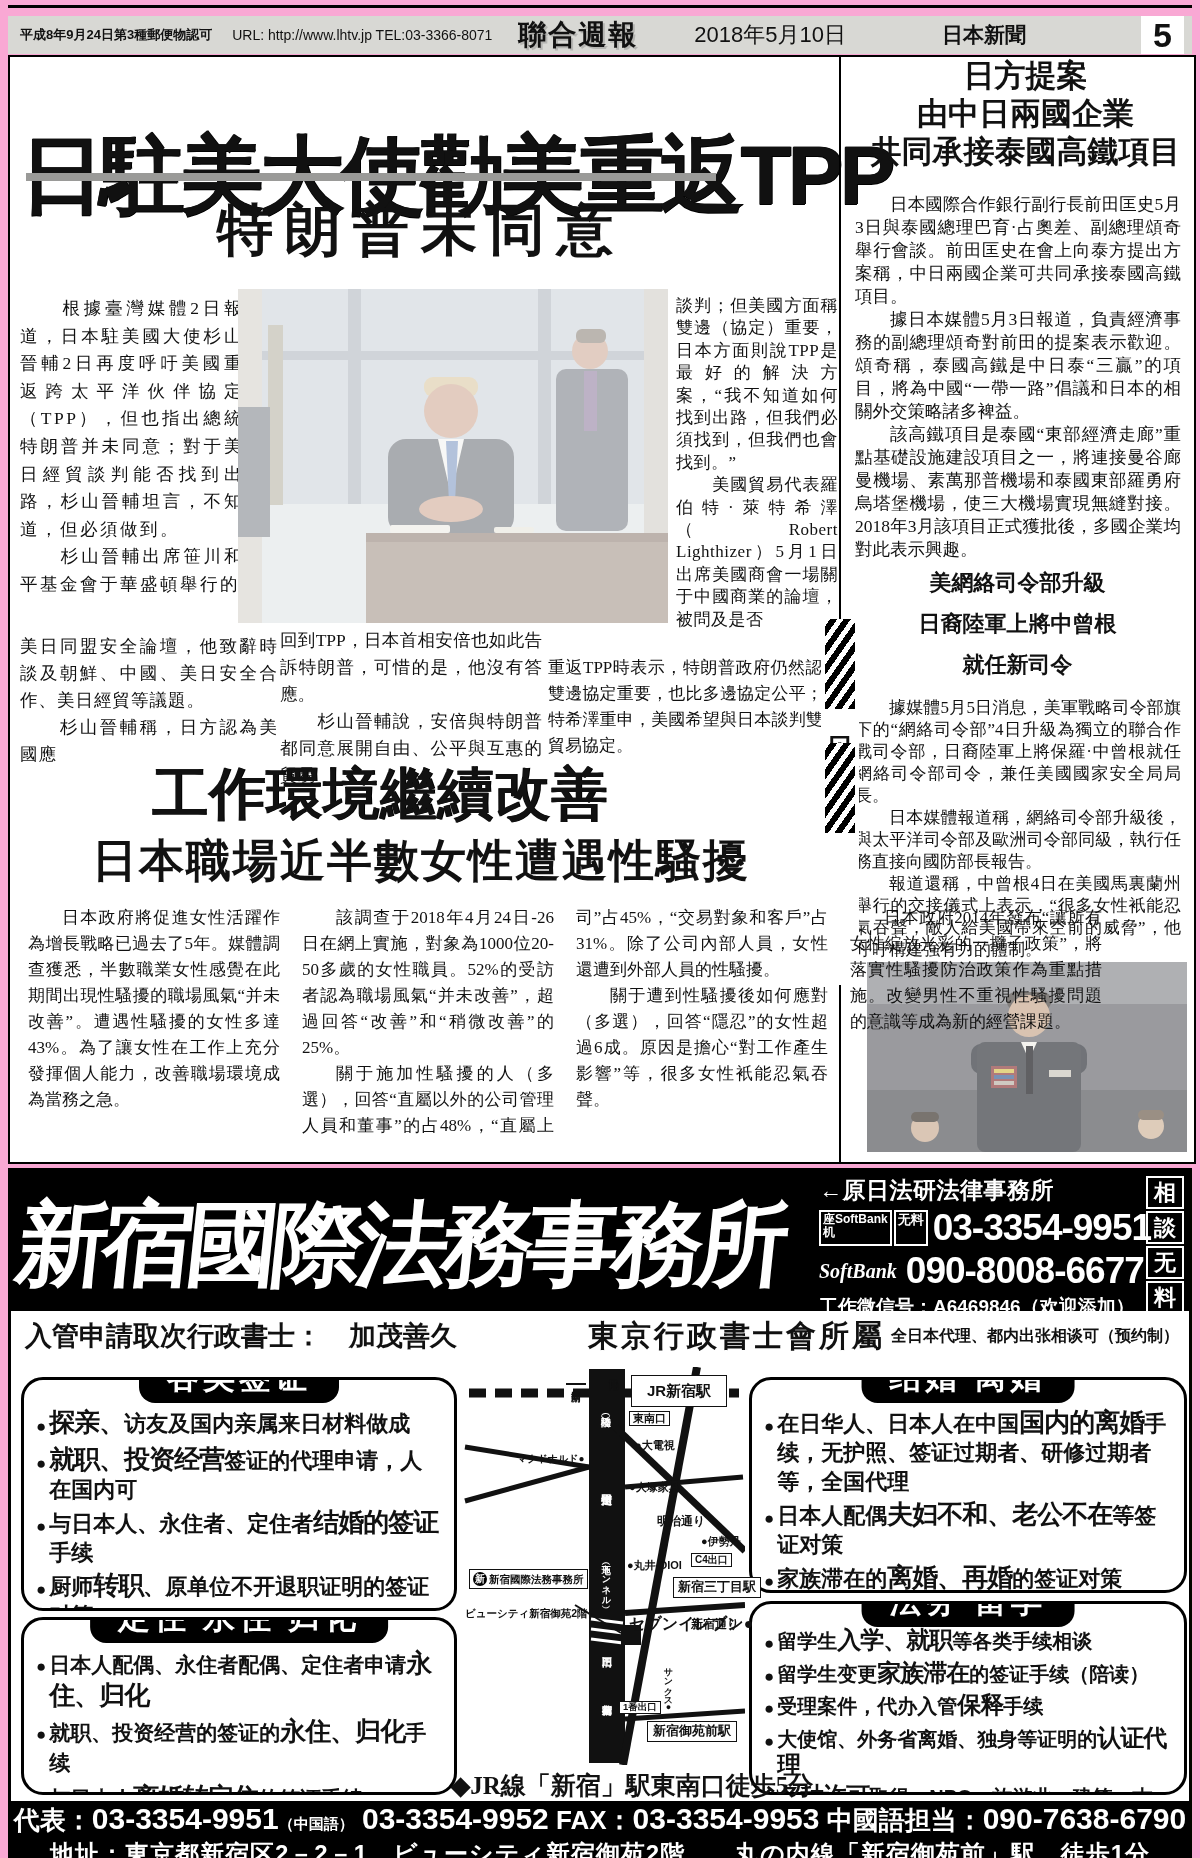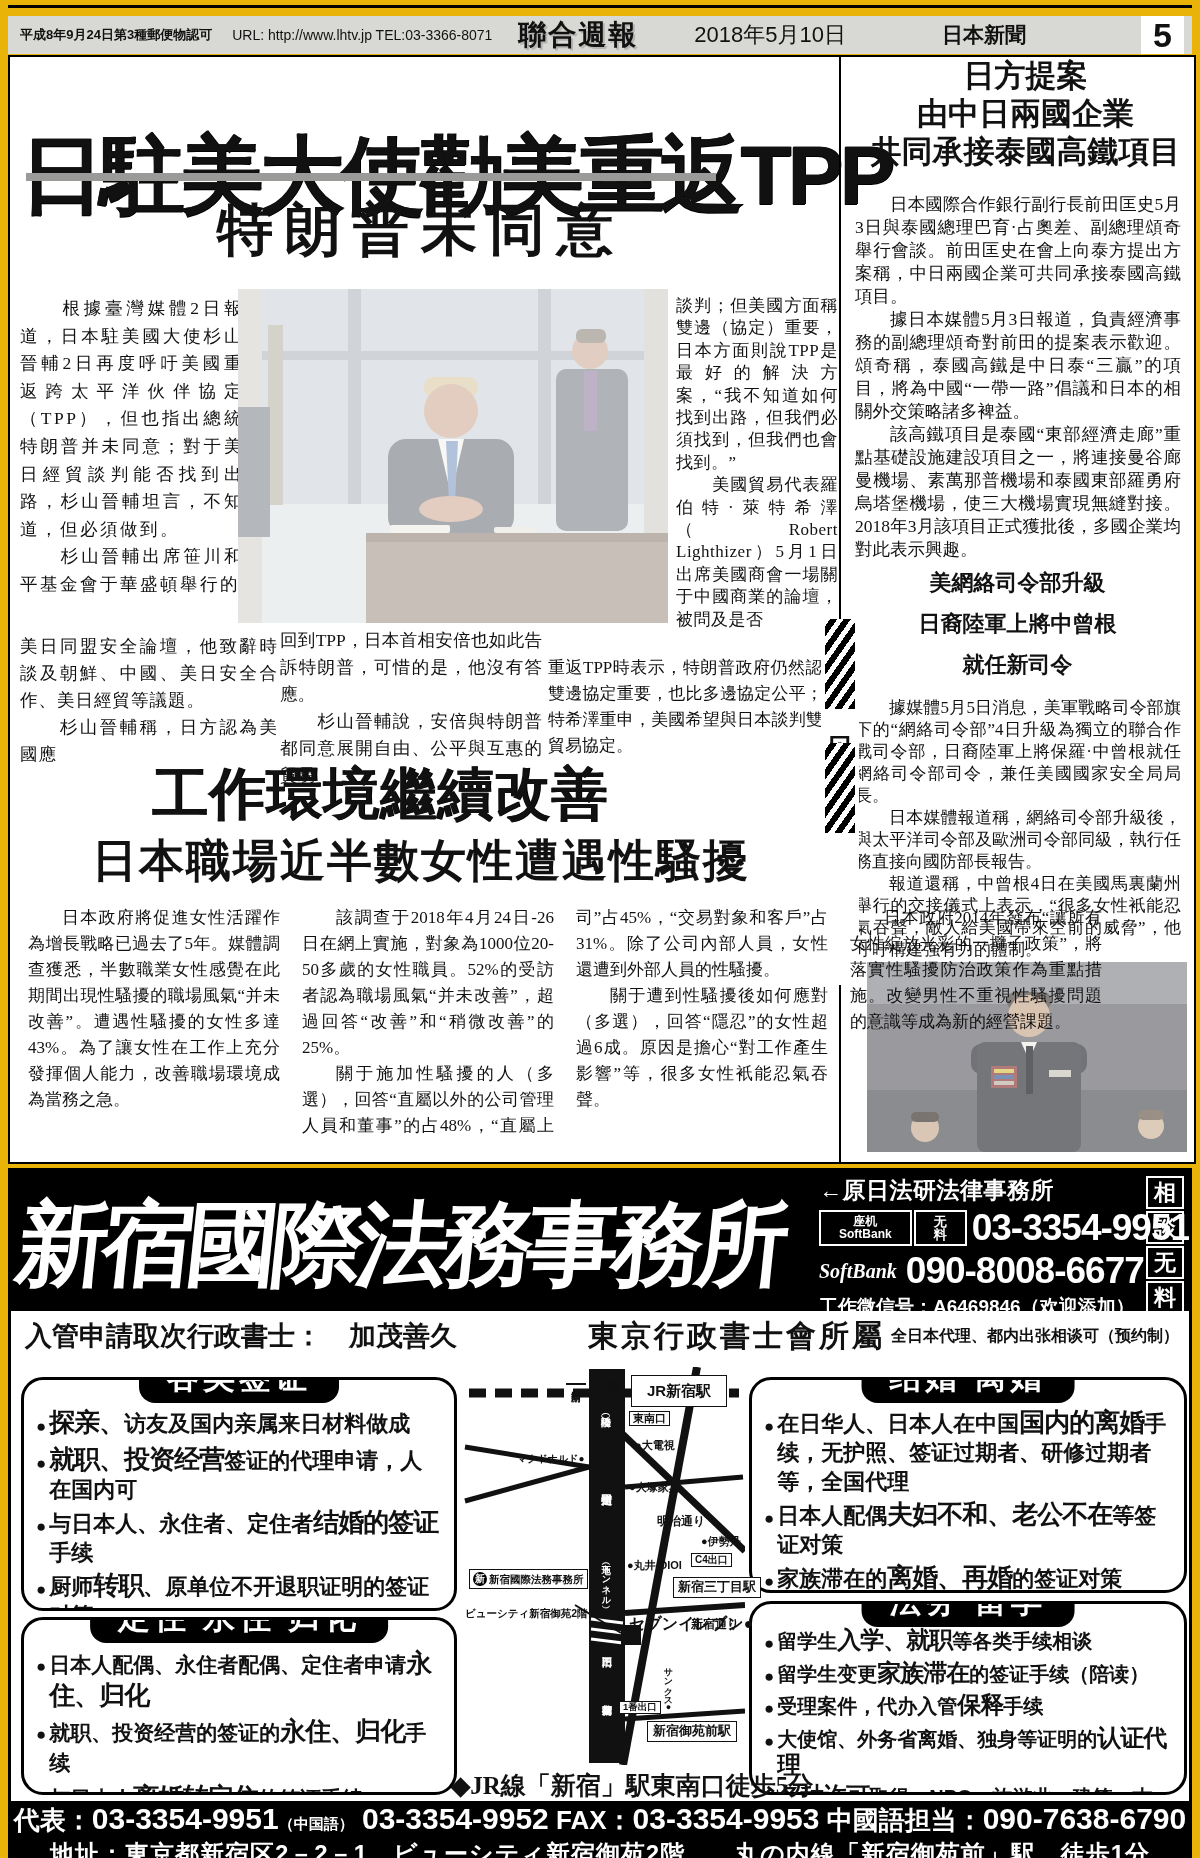--- a/index.html
+++ b/index.html
@@ -1,16 +1,16 @@
 <!DOCTYPE html>
 <html><head>
 <meta charset="utf-8">
 <style>
   html,body{margin:0;padding:0;background:#e8e8e6;}
-  .page{position:relative;width:1200px;height:1858px;background:#eab308;font-family:"Liberation Serif",serif;color:#111;overflow:hidden;margin:0 auto;}
+  .page{position:relative;width:1200px;height:1858px;background:#f9a8d4;font-family:"Liberation Serif",serif;color:#111;overflow:hidden;margin:0 auto;}
   .abs{position:absolute;}
   
   .top-rule{position:absolute;left:8px;top:5px;width:1184px;height:3px;background:#000;}
   .masthead-bar{position:absolute;left:8px;top:16px;width:1184px;height:38px;background:#d8d8d4;display:flex;align-items:center;font-family:"Liberation Sans",sans-serif;}
   .permit{font-size:13px;font-weight:bold;margin-left:12px;white-space:nowrap;}
   .contact{font-size:14px;margin-left:20px;white-space:nowrap;}
   .masthead{font-size:28px;font-weight:900;letter-spacing:2px;margin-left:26px;text-shadow:2px 2px 0 #b5b5b2;white-space:nowrap;}
   .issue-date{font-size:22px;margin-left:56px;white-space:nowrap;}
   .section-name{font-size:21px;font-weight:bold;margin-left:96px;white-space:nowrap;}
   .pageno{font-size:34px;font-weight:900;margin-left:auto;margin-right:8px;background:#fff;padding:0 12px;line-height:38px;}
@@ -45,21 +45,21 @@
   .h3-work{left:0;top:774px;width:822px;text-align:center;font-size:45px;font-weight:900;letter-spacing:2px;white-space:nowrap;}
   .women-cols{left:18px;top:848px;width:800px;height:252px;column-count:3;column-gap:22px;font-size:17px;line-height:26px;text-align:justify;text-justify:inter-character;}
   .women-cols p{margin:0;text-indent:2em;}
   
   .ad-frame{position:absolute;left:8px;top:1168px;width:1184px;height:690px;border:3px solid #000;background:#fff;font-family:"Liberation Sans",sans-serif;box-sizing:border-box;}
   .banner{position:absolute;left:0;top:0;width:100%;height:140px;background:#000;color:#fff;overflow:hidden;}
   .ad-title{position:absolute;left:6px;top:12px;font-size:92px;font-weight:900;letter-spacing:-7px;white-space:nowrap;transform:skewX(-6deg);text-shadow:2px 0 #fff0;}
   .banner-right{position:absolute;right:52px;top:4px;width:318px;}
   .former{font-size:23px;font-weight:bold;letter-spacing:0.5px;white-space:nowrap;}
   .phone-row{display:flex;align-items:center;margin-top:1px;}
-  .lbl-box,.free-box{border:2px solid #fff;display:flex;flex-direction:column;text-align:center;justify-content:center;line-height:13px;padding:1px 18px;height:30px;box-sizing:content-box;}
+  .lbl-box,.free-box{border:2px solid #fff;display:flex;flex-direction:row;text-align:left;justify-content:center;line-height:13px;padding:1px 2px;height:30px;box-sizing:content-box;}
   .lbl-box span{font-size:12px;font-weight:bold;}
   .free-box{margin-left:2px;}
   .free-box span{font-size:13px;font-weight:bold;}
   .num-big{font-size:37px;font-weight:900;margin-left:5px;letter-spacing:-1px;white-space:nowrap;}
   .softbank-lbl{font-family:"Liberation Serif",serif;font-size:20px;font-weight:bold;font-style:italic;margin-right:4px;}
   .wechat{font-size:19px;font-weight:bold;margin-top:2px;white-space:nowrap;}
   .consult{position:absolute;right:5px;top:5px;display:flex;flex-direction:column;}
   .consult .cbox{width:34px;height:29px;border:2px solid #fff;font-size:22px;font-weight:900;display:flex;align-items:center;justify-content:center;margin-bottom:2px;color:#fff;}
   .row2{position:absolute;left:0;top:140px;width:100%;height:50px;display:flex;align-items:center;background:#fff;}
   .gy-left{font-size:27px;font-weight:900;margin-left:14px;white-space:nowrap;}

